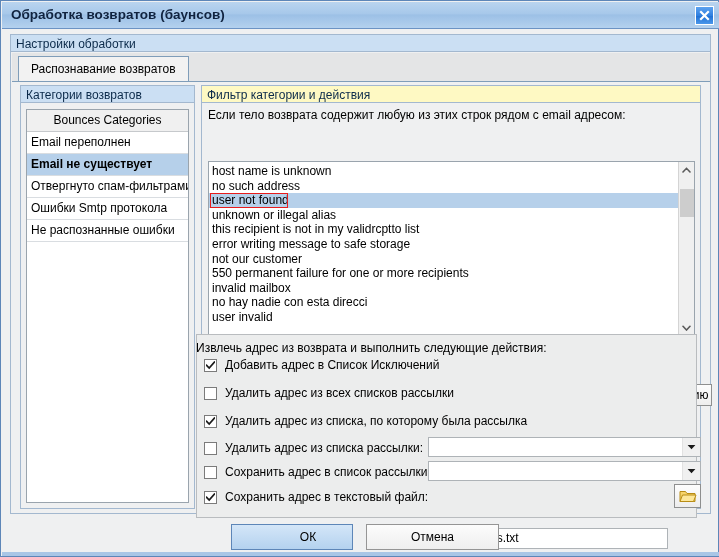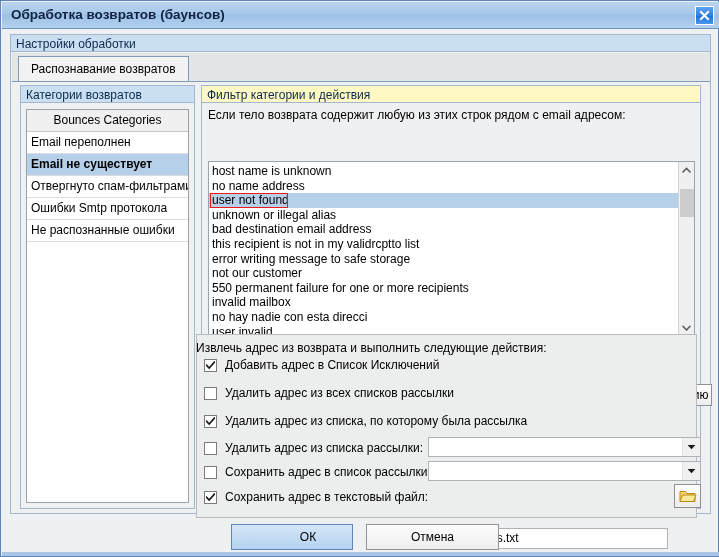--- a/index.html
+++ b/index.html
@@ -484,27 +484,26 @@
         </div>
       </div>
 
       <div id="filter-group">
         <div id="filter-header">Фильтр категории и действия</div>
         <div id="filter-prompt">Если тело возврата содержит любую из этих строк рядом с email адресом:</div>
 
         <div id="strings-listbox">
           <div id="strings-inner">
             <div class="str-row">host name is unknown</div>
-            <div class="str-row">no name address</div>
+            <div class="str-row">no such address</div>
             <div class="str-row selected">
               <span>user not found</span>
               <span class="redbox" style="width:78px;"></span>
             </div>
             <div class="str-row">unknown or illegal alias</div>
-            <div class="str-row">bad destination email address</div>
             <div class="str-row">this recipient is not in my validrcptto list</div>
             <div class="str-row">error writing message to safe storage</div>
             <div class="str-row">not our customer</div>
             <div class="str-row">550 permanent failure for one or more recipients</div>
             <div class="str-row">invalid mailbox</div>
             <div class="str-row">no hay nadie con esta direcci</div>
             <div class="str-row">user invalid</div>
 
           </div>
 

